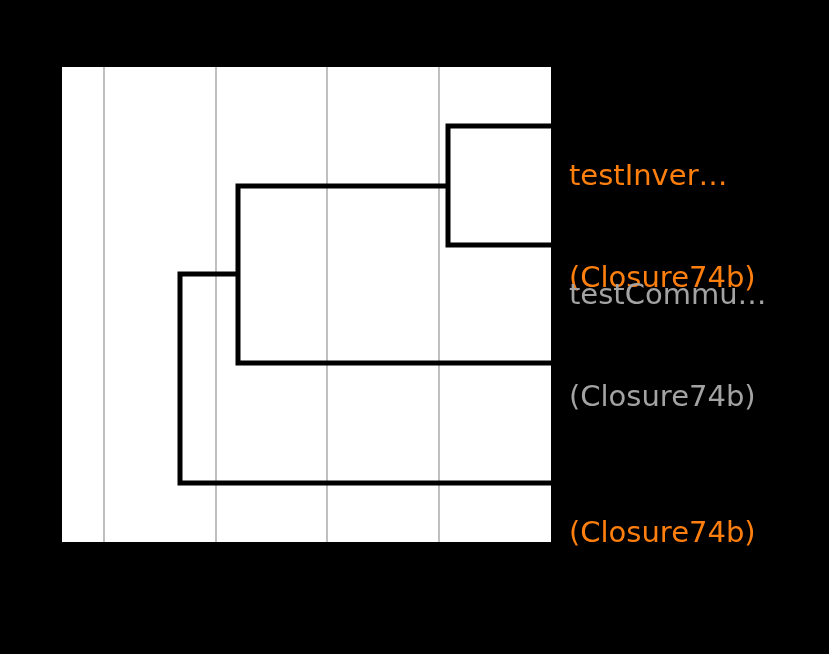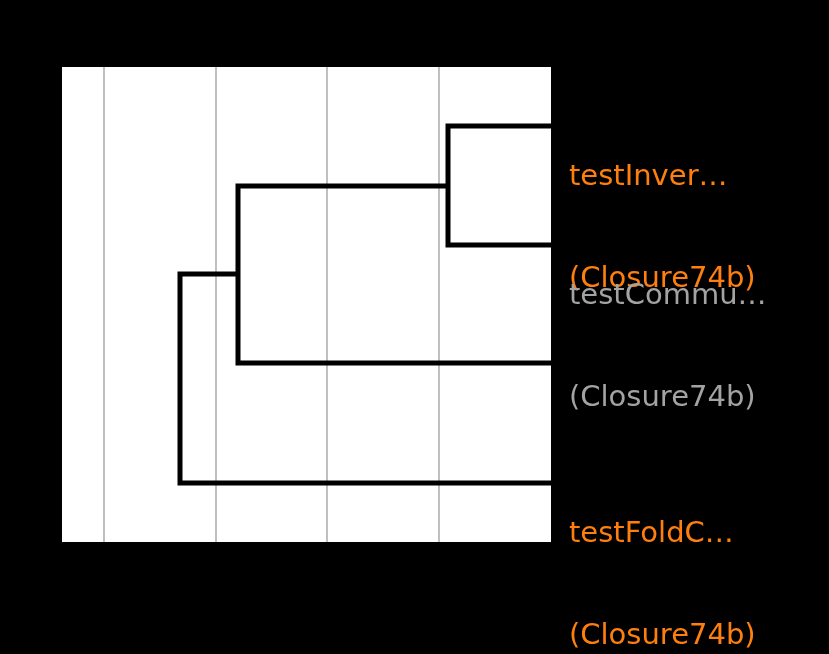--- a/index.html
+++ b/index.html
@@ -93,17 +93,16 @@
     <span class="ln">(Closure74b)</span>
   </div>
 
   <div class="leaf-label leaf-label-1" style="color: #a3a3a3;">
     <span class="ln">testCommu…</span>
     <span class="ln">(Closure74b)</span>
   </div>
 
 
   <div class="leaf-label leaf-label-3" style="color: rgb(255, 127, 14);">
-    <span class="ln">testFoldC…</span>
     <span class="ln">(Closure74b)</span>
   </div>
 
 </div>
 
 </body></html>

